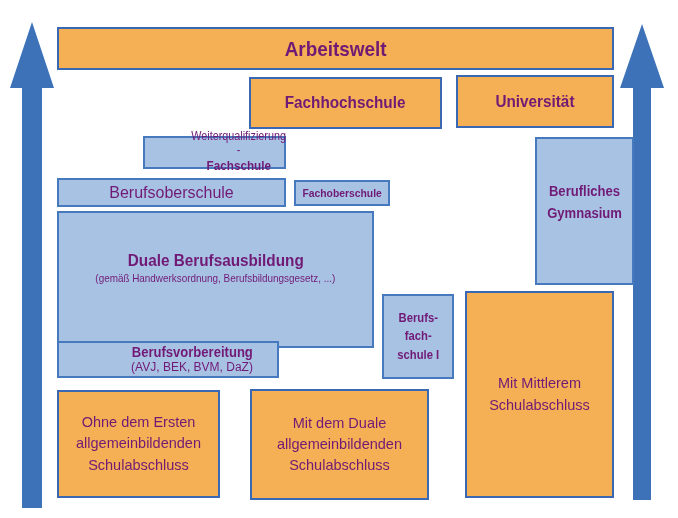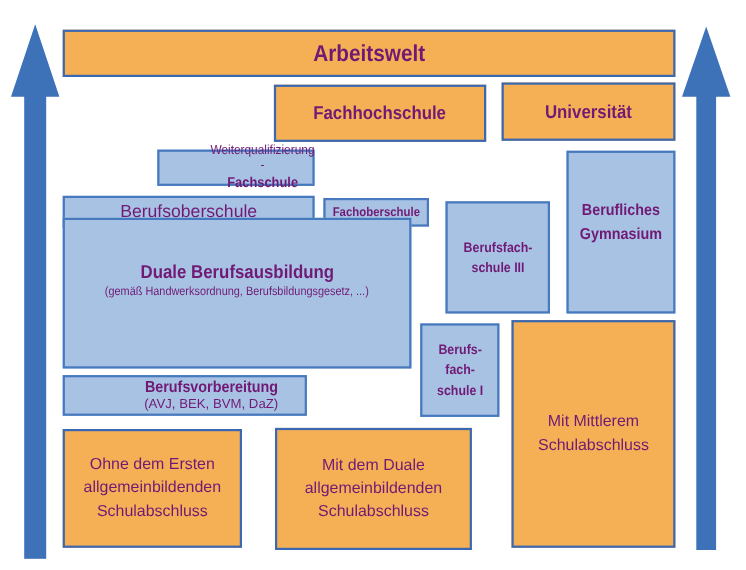--- a/index.html
+++ b/index.html
@@ -64,31 +64,27 @@
 
 
   <div class="box blue" style="left:57px;top:178px;width:229px;height:29px">
     <span class="r16">Berufsoberschule</span>
   </div>
 
   <div class="box blue" style="left:294px;top:180px;width:96px;height:26px">
     <span class="b11 cond">Fachoberschule</span>
   </div>
 
-  <div class="box blue" style="left:405px;top:183px;width:95px;height:102px">
-    <span class="b12 ml cond">Berufsfach-
-schule III</span>
-  </div>
 
-  <div class="box blue" style="left:515px;top:137px;width:99px;height:148px;justify-content:flex-start;padding-top:42px">
+  <div class="box blue" style="left:535px;top:137px;width:99px;height:148px;justify-content:flex-start;padding-top:42px">
     <span class="b15 ml cond">Berufliches
 Gymnasium</span>
   </div>
 
-  <div class="box blue" style="left:57px;top:198px;width:317px;height:137px;padding-bottom:22px">
+  <div class="box blue" style="left:57px;top:211px;width:317px;height:137px;padding-bottom:22px">
     <span class="b17 cond">Duale Berufsausbildung</span>
     <span class="r11 cond">(gemäß Handwerksordnung, Berufsbildungsgesetz, ...)</span>
   </div>
 
   <div class="box blue" style="left:382px;top:294px;width:72px;height:85px">
     <span class="b12 ml cond">Berufs-
 fach-
 schule I</span>
   </div>
 

